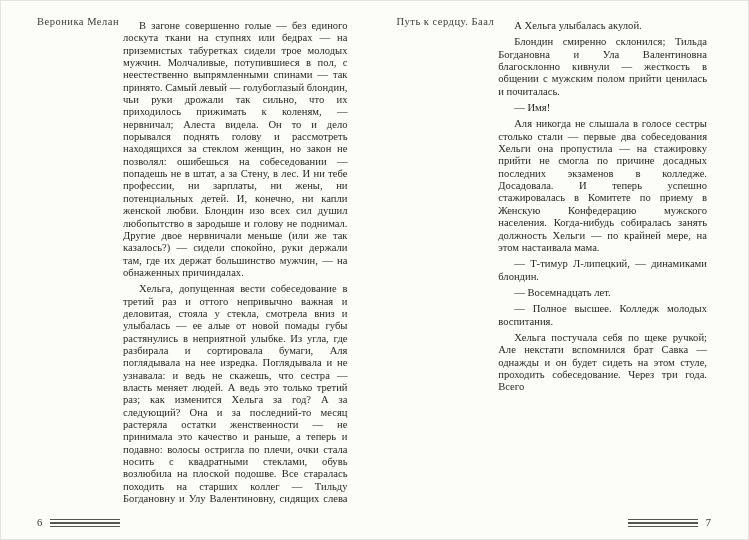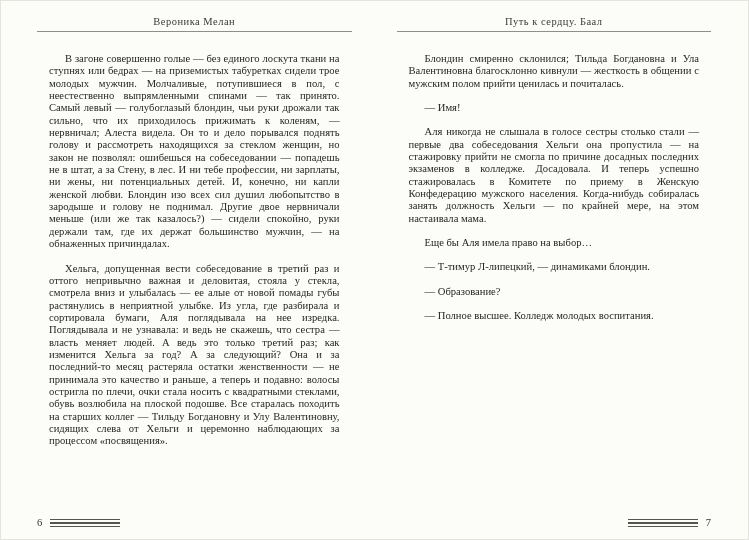--- a/index.html
+++ b/index.html
@@ -12,21 +12,21 @@
     border: 1px solid #e4e4df;
     display: flex;
     font-family: "Liberation Serif", "DejaVu Serif", serif;
     color: #262626;
   }
   .page {
     box-sizing: border-box;
     flex: 1 1 50%;
     position: relative;
     display: flex;
-    flex-direction: column;
+    flex-direction: row;
   }
   .page.left  { padding: 15px 23px 34px 36px; }
   .page.right { padding: 15px 37px 42px 22px; }
 
   .running-head {
     text-align: center;
     font-size: 10.5px;
     letter-spacing: 0.5px;
     color: #3a3a38;
     padding-bottom: 4px;
@@ -38,21 +38,21 @@
     margin-bottom: 9px;
   }
 
   .page-body {
     font-size: 10.6px;
     line-height: 12.35px;
     text-align: justify;
     overflow: hidden;
     flex: 1 1 auto;
   }
-  .page-body p { margin: 12px; text-indent: 16px; }
+  .page-body p { margin: 4px; text-indent: 16px; }
 
   .page-footer {
     position: absolute;
     bottom: 11px;
     display: flex;
     align-items: center;
     gap: 8px;
     font-size: 10.5px;
     color: #33332f;
   }
@@ -86,27 +86,28 @@
     <div class="page-footer">
       <span class="page-num">6</span>
       <span class="rule-ornament"></span>
     </div>
   </div>
 
   <div class="page right">
     <div class="running-head">Путь к сердцу. Баал</div>
     <div class="head-rule"></div>
     <div class="page-body">
+      <p>А Хельга улыбалась акулой.</p>
       <p>Блондин смиренно склонился; Тильда Богдановна и Ула Валентиновна благосклонно кивнули — жесткость в общении с мужским полом прийти ценилась и почиталась.</p>
       <p>— Имя!</p>
       <p>Аля никогда не слышала в голосе сестры столько стали — первые два собеседования Хельги она пропустила — на стажировку прийти не смогла по причине досадных последних экзаменов в колледже. Досадовала. И теперь успешно стажировалась в Комитете по приему в Женскую Конфедерацию мужского населения. Когда-нибудь собиралась занять должность Хельги — по крайней мере, на этом настаивала мама.</p>
-      <p>Еще бы Аля имела право на выбор…</p>
       <p>— Т-тимур Л-липецкий, — динамиками блондин.</p>
-      <p>— Образование?</p>
+      <p>— Восемнадцать лет.</p>
       <p>— Полное высшее. Колледж молодых воспитания.</p>
+      <p>Хельга постучала себя по щеке ручкой; Але некстати вспомнился брат Савка — однажды и он будет сидеть на этом стуле, проходить собеседование. Через три года. Всего</p>
     </div>
     <div class="page-footer">
       <span class="rule-ornament"></span>
       <span class="page-num">7</span>
     </div>
   </div>
 
 </div>
 
 </body></html>

